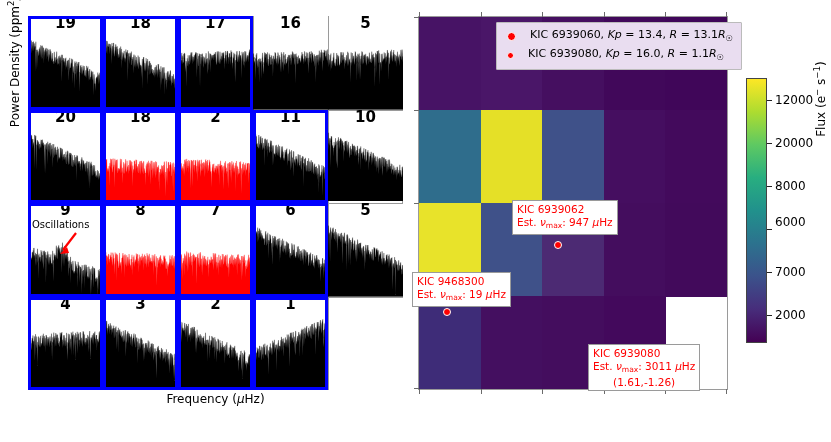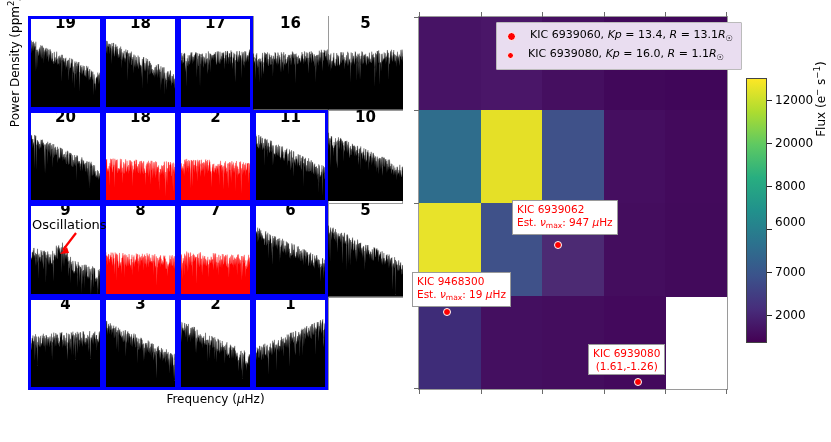--- a/index.html
+++ b/index.html
@@ -11,21 +11,21 @@
   #left-panel{position:absolute;left:28px;top:16px;width:375px;height:394px;}
   #left-axes{position:absolute;left:0;top:0;width:375px;height:374px;
              border:1px solid #9a9a9a;box-sizing:border-box;background:#fff;}
   .sp-cell{position:absolute;box-sizing:border-box;overflow:hidden;background:#fff;}
   .sp-cell .cellnum{position:absolute;left:0;right:0;top:2px;text-align:center;
                     font-size:15px;font-weight:700;line-height:11px;z-index:3;}
   .sp-sep{position:absolute;background:#9a9a9a;}
   .sp-svg{position:absolute;left:0;top:0;width:100%;height:100%;z-index:2;}
   .hl-box{position:absolute;border:3px solid #0000ff;box-sizing:border-box;z-index:6;
           pointer-events:none;}
-  #osc-label{position:absolute;font-size:13px;line-height:10px;z-index:7;white-space:nowrap;}
+  #osc-label{position:absolute;font-size:10px;line-height:10px;z-index:7;white-space:nowrap;}
   #osc-arrow{position:absolute;z-index:7;}
 
   #ylab-left{position:absolute;left:-22px;top:142px;width:220px;
              transform:rotate(-90deg);transform-origin:0 0;
              font-size:12px;text-align:center;white-space:nowrap;}
   #xlab-left{position:absolute;left:0;top:376px;width:375px;text-align:center;font-size:12px;}
 
   
   #right-panel{position:absolute;left:418px;top:16px;width:310px;height:394px;}
   #hm-axes{position:absolute;left:0;top:0;width:310px;height:374px;
@@ -273,20 +273,21 @@
         <div class="callout" style="left: -6px; top: 256px;">
           <div>KIC 9468300</div>
           <div>Est. <i>ν</i><span class="sub">max</span>: 19 <i>μ</i>Hz</div>
         </div>
         <div class="callout" style="left: 94px; top: 184px;">
           <div>KIC 6939062</div>
           <div>Est. <i>ν</i><span class="sub">max</span>: 947 <i>μ</i>Hz</div>
         </div>
         <div class="callout" style="left: 170px; top: 328px;">
           <div>KIC 6939080</div>
+          <div>Est. <i>ν</i><span class="sub">max</span>: 3011 <i>μ</i>Hz</div>
           <div style="text-align: center;">(1.61,-1.26)</div>
         </div>
       </div>
 
     <div id="hm-legend">
         <div class="lg-row">
           <span class="lg-mark m0"></span>
           <span>KIC 6939060, <i>Kp</i> = 13.4, <i>R</i> = 13.1<i>R</i><sub style="font-size:.75em">☉</sub></span>
         </div>
         <div class="lg-row">

